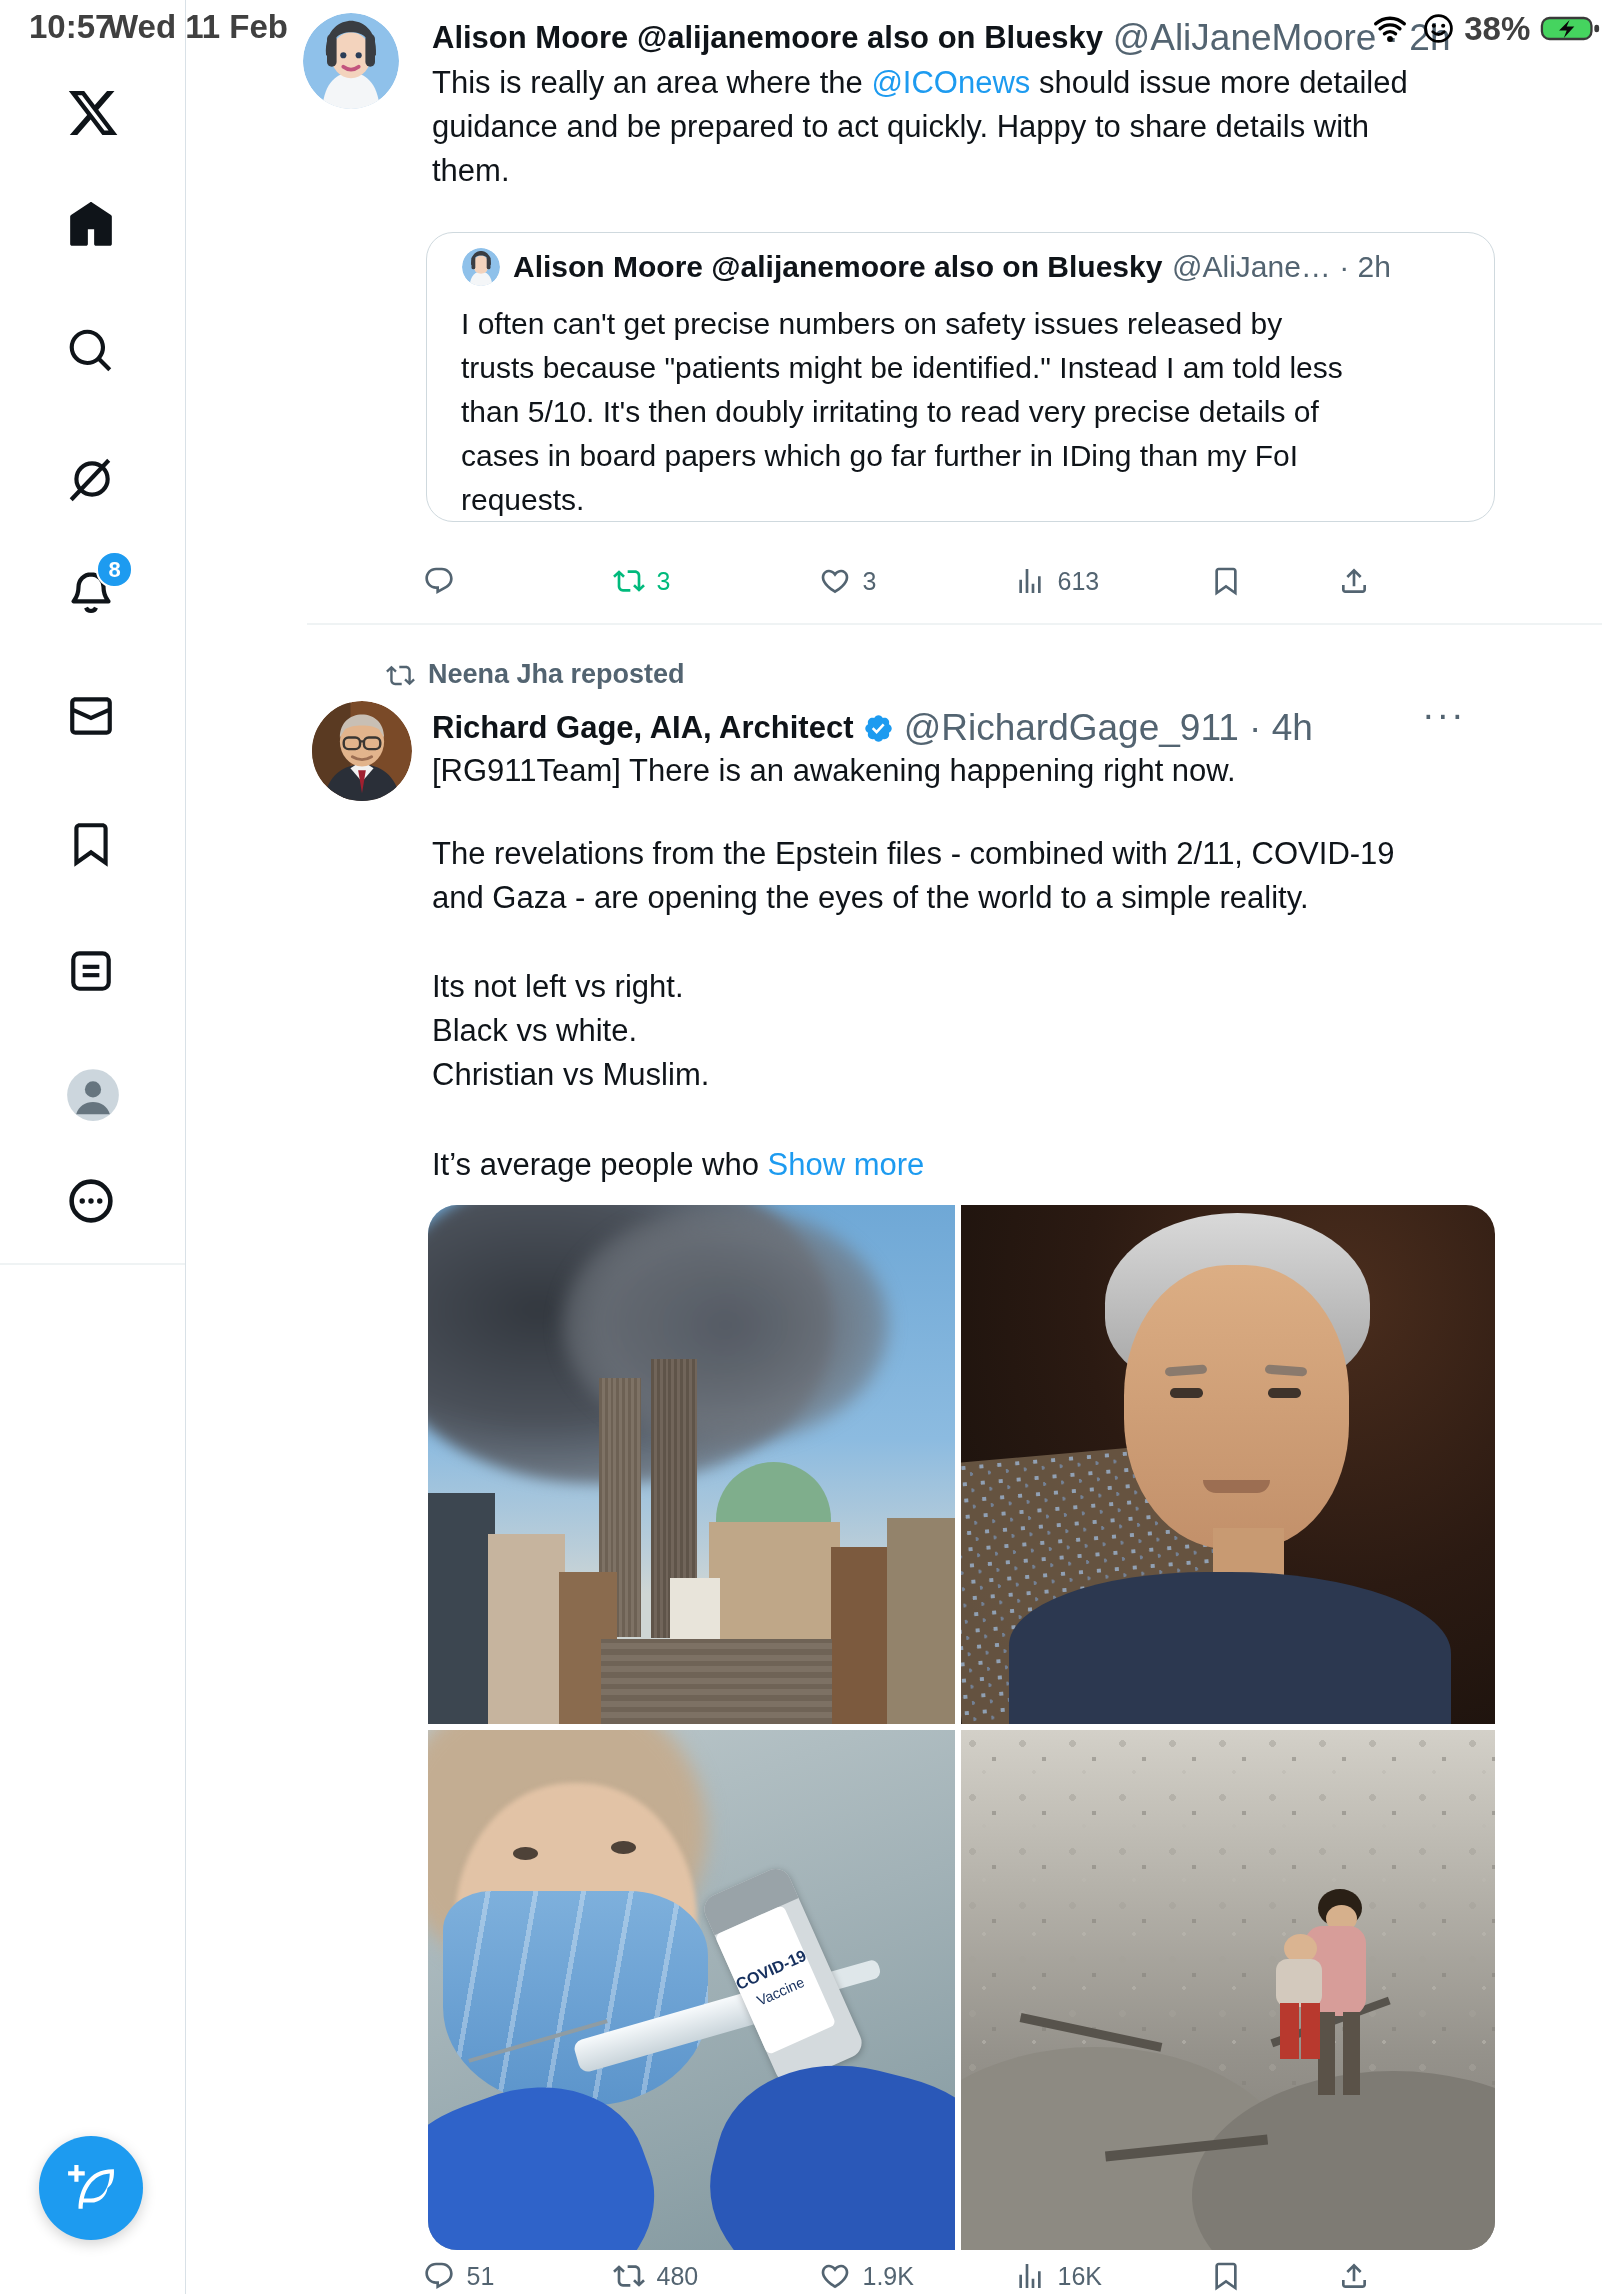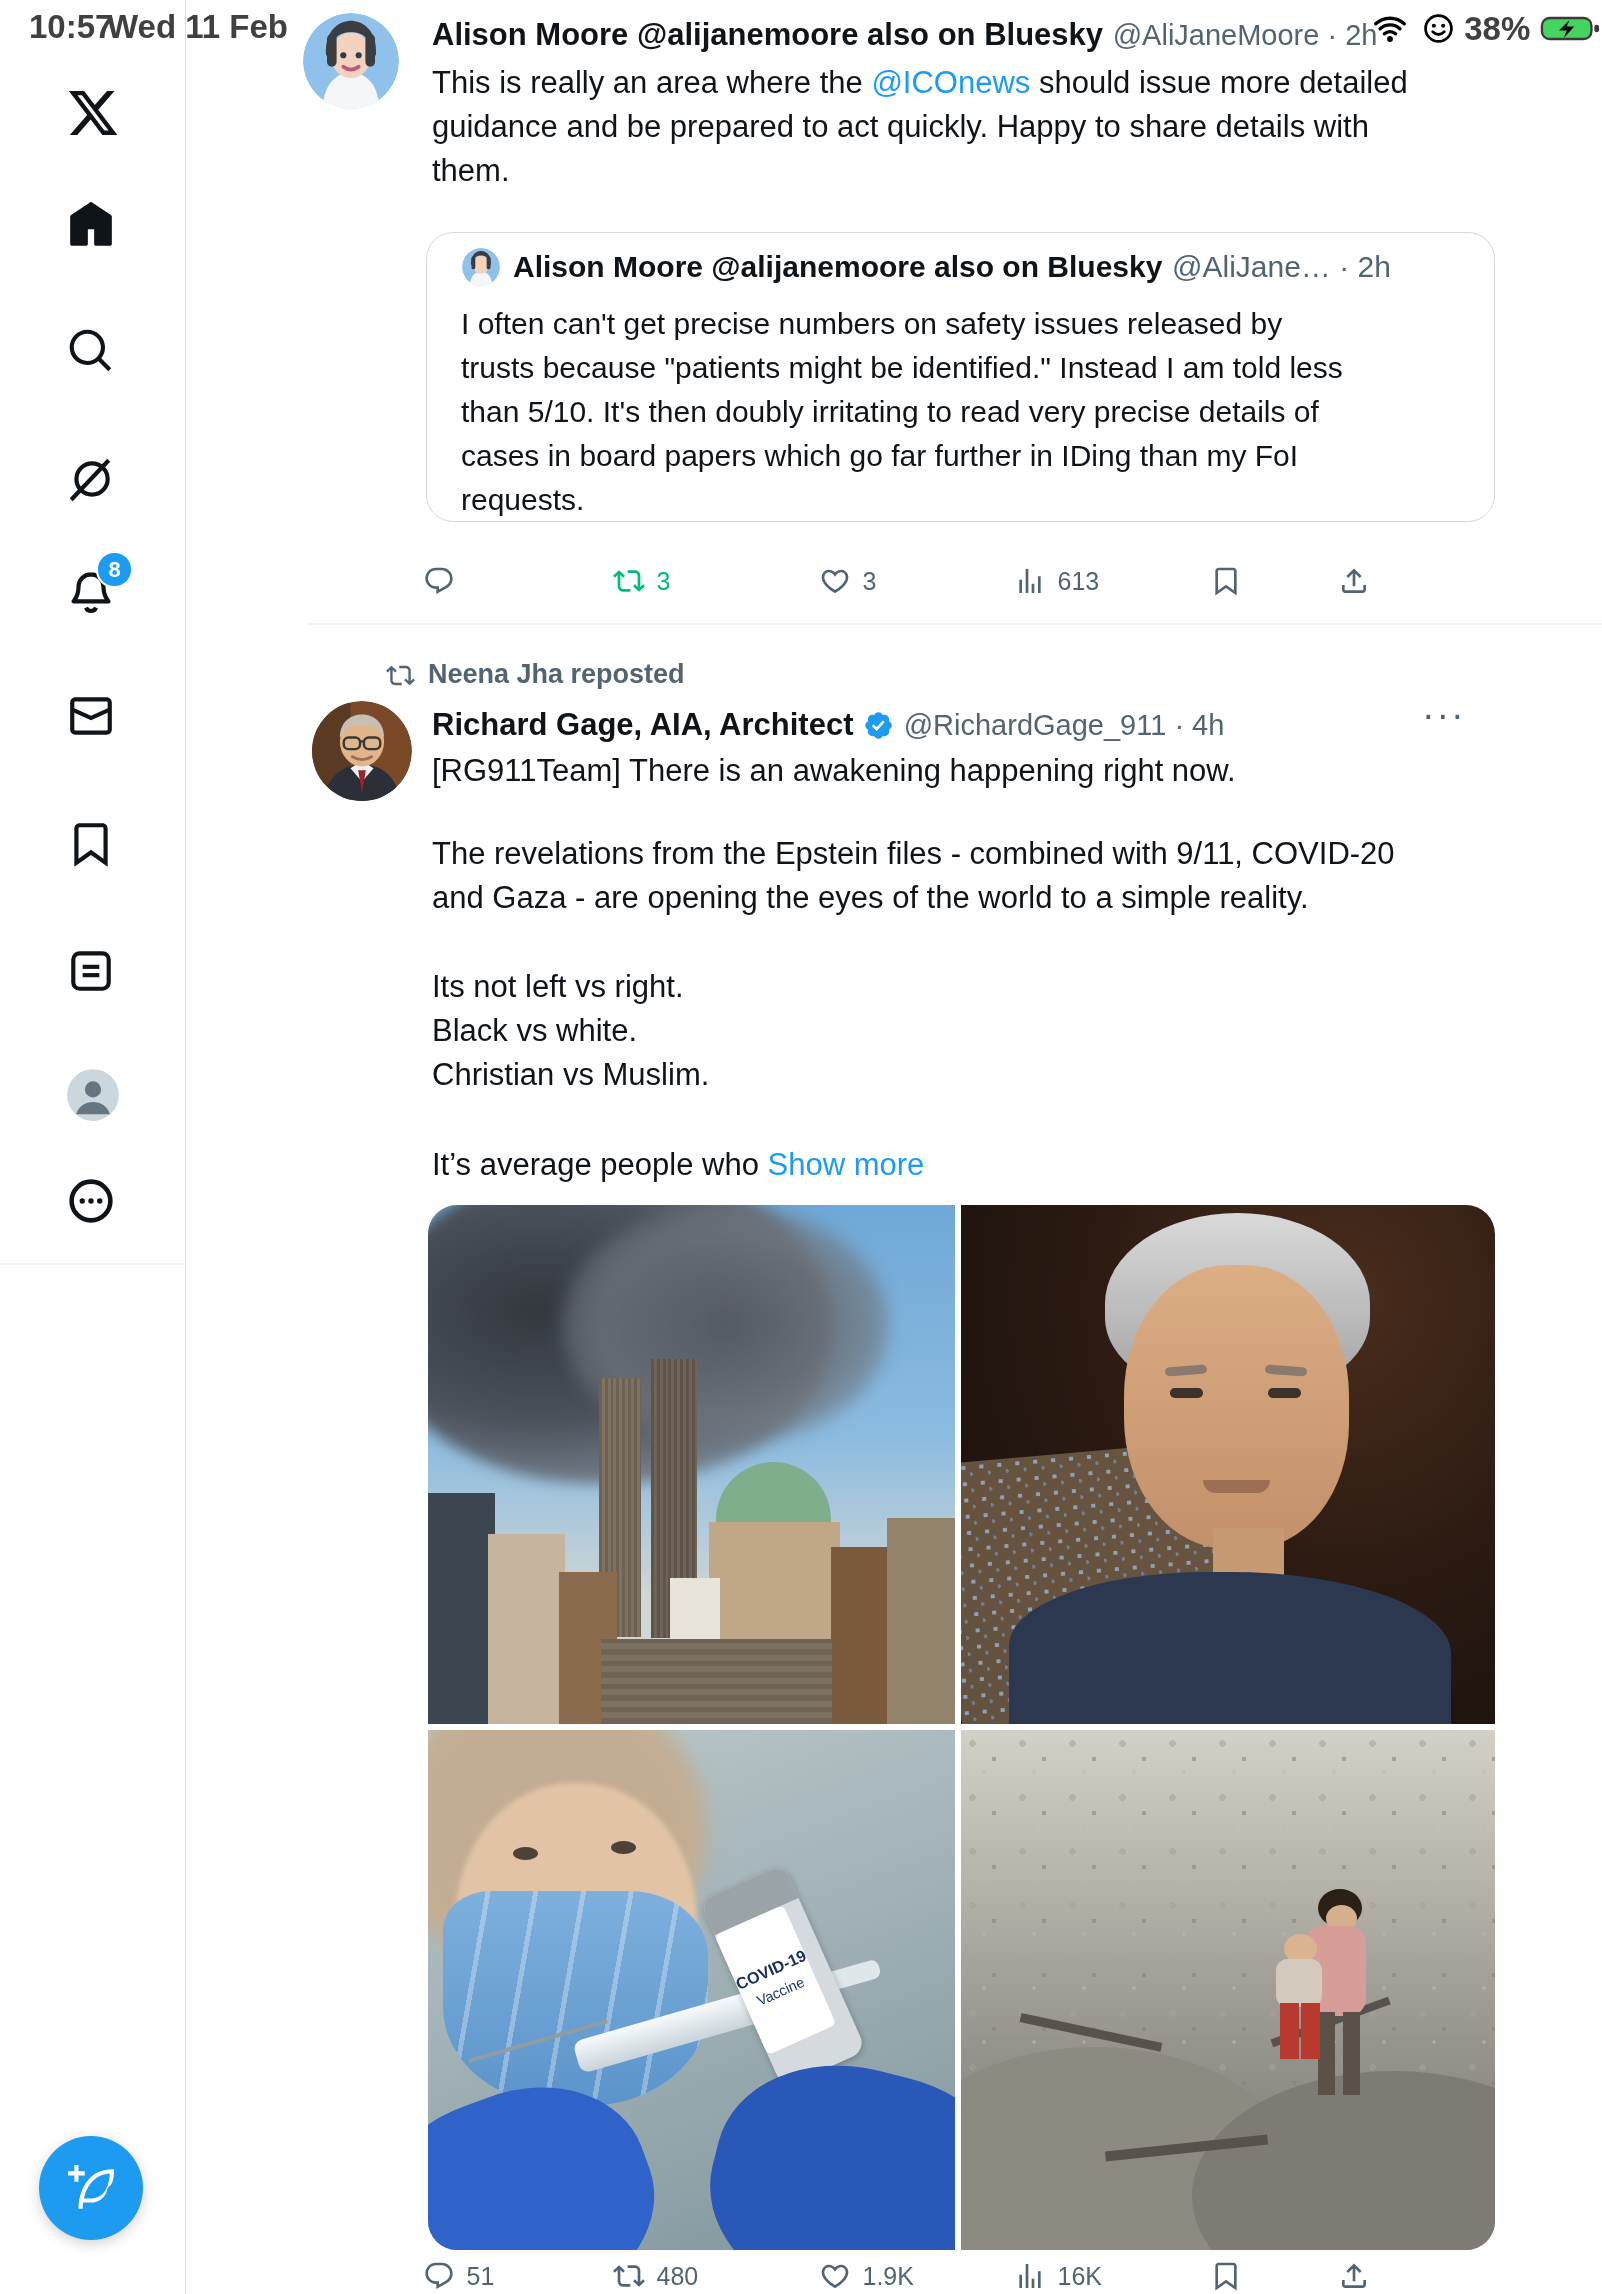--- a/index.html
+++ b/index.html
@@ -19,21 +19,21 @@
   .side-hr{position:absolute;left:0;top:1263px;width:185px;height:1.9px;background:#eff3f4}
   .badge{position:absolute;left:96px;top:551px;min-width:37px;height:37px;border-radius:18px;
          background:#1d9bf0;border:2.9px solid #fff;color:#fff;font-size:22px;font-weight:700;
          display:flex;align-items:center;justify-content:center}
   .compose{position:absolute;left:39px;top:2136px;width:104px;height:104px;border-radius:50%;
            background:#1d9bf0;display:flex;align-items:center;justify-content:center;
            box-shadow:0 3.8px 13.4px rgba(0,0,0,.18)}
 
   
   .name{font-weight:700;font-size:31px;color:#0f1419;white-space:nowrap}
-  .meta{font-weight:400;font-size:29px;color:#536471;white-space:nowrap}
+  .meta{font-weight:400;font-size:37px;color:#536471;white-space:nowrap}
   .bline{font-size:31px;line-height:44px;white-space:nowrap;color:#0f1419}
   .link{color:#1d9bf0}
   .hdr{display:flex;align-items:center;gap:9.6px}
   .avatar{border-radius:50%;overflow:hidden;position:absolute}
   .repost-lbl{font-size:27px;font-weight:700;color:#536471;white-space:nowrap}
 
   .qcard{position:absolute;left:426px;top:232px;width:1069px;height:290px;
          border:1.9px solid #cfd9de;border-radius:27px;background:#fff}
   .qline{font-size:30px;line-height:44px;white-space:nowrap;color:#0f1419}
 
@@ -339,21 +339,21 @@
       <span class="name">Richard Gage, AIA, Architect</span>
       <svg width="31" height="31" viewBox="0 0 24 24">
           <use href="#ic-badge"></use>
         </svg>
       <span class="meta">@RichardGage_911 · 4h</span>
     </div>
     <div class="abs" style="left:1422px;top:694px;font-size:38px;color:#536471;letter-spacing:1.9px">···</div>
 
     <div class="abs bline" style="left:432px;top:749px">[RG911Team] There is an awakening happening right now.</div>
     <div class="abs" style="left:432px;top:832px">
-      <div class="bline">The revelations from the Epstein files - combined with 9/11, COVID-20</div>
+      <div class="bline">The revelations from the Epstein files - combined with 2/11, COVID-19</div>
       <div class="bline">and Gaza - are opening the eyes of the world to a simple reality.</div>
     </div>
     <div class="abs bline" style="left:432px;top:965px">Its not left vs right.</div>
     <div class="abs bline" style="left:432px;top:1009px">Black vs white.</div>
     <div class="abs bline" style="left:432px;top:1053px">Christian vs Muslim.</div>
     <div class="abs bline" style="left:432px;top:1143px">
       <span>It’s average people who </span><span class="link">Show more</span>
     </div>
 
     <div class="grid">

